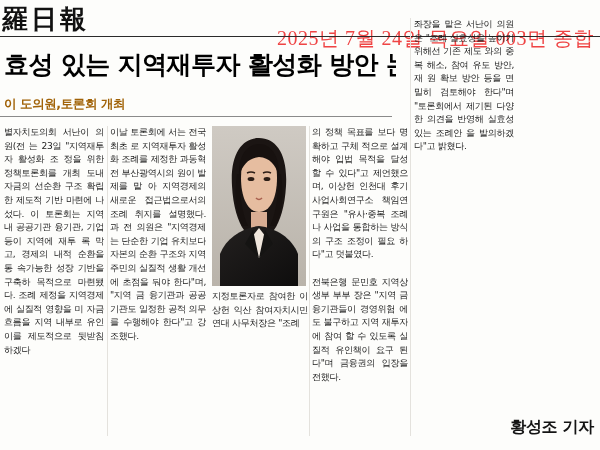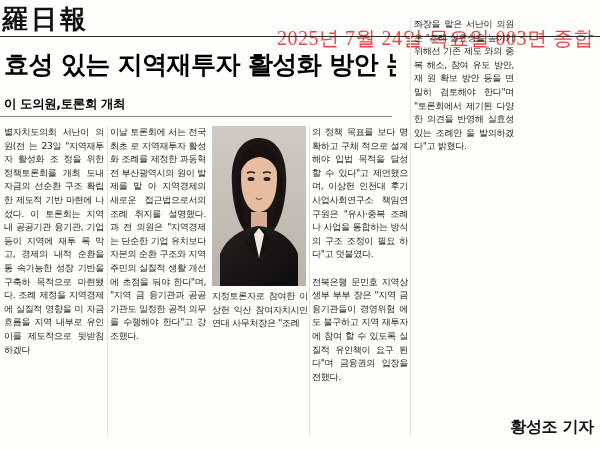--- a/index.html
+++ b/index.html
@@ -75,21 +75,21 @@
   }
   .subhead {
     position: absolute;
     left: 4px;
     top: 96px;
     width: 300px;
     font-family: "DejaVu Sans", sans-serif;
     font-weight: bold;
     font-size: 12.5px;
     letter-spacing: -0.4px;
-    color: #000000;
+    color: #a16207;
     white-space: nowrap;
   }
   .rule-head {
     position: absolute;
     left: 0;
     top: 116px;
     width: 392px;
     height: 1px;
     background: #8a8a8a;
   }

